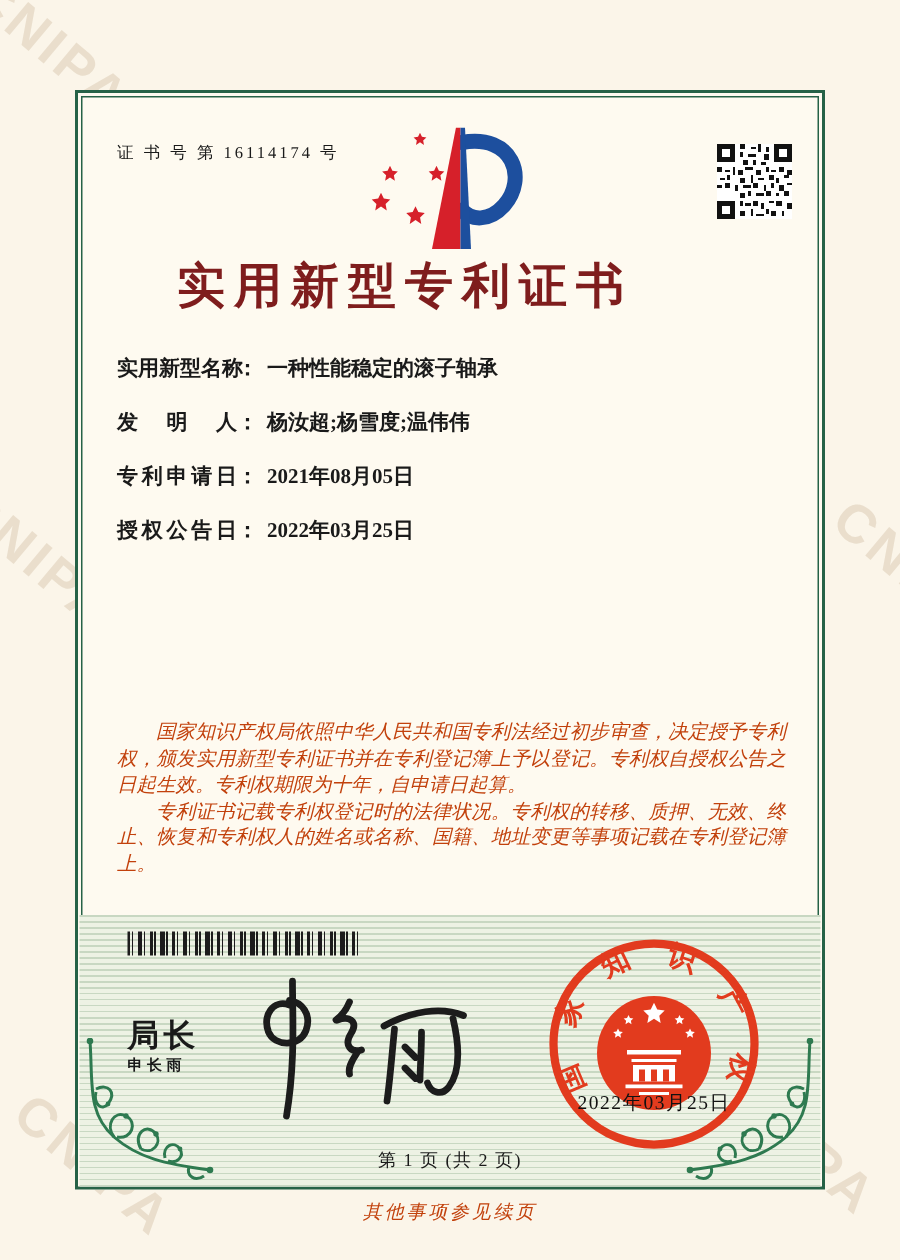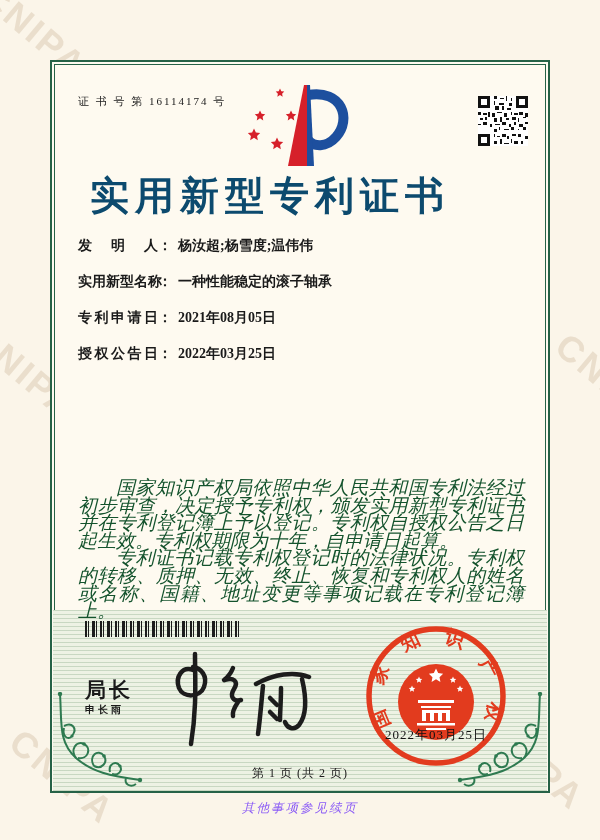--- a/index.html
+++ b/index.html
@@ -24,51 +24,51 @@
     position:absolute;left:53px;top:610px;width:494px;height:181px;
     background:
       repeating-linear-gradient(0deg, rgba(122,160,122,0.32) 0 1px, rgba(0,0,0,0) 1px 4px),
       #edf2e4;
   }
   .cert-no{position:absolute;left:78px;top:94px;font-size:11px;letter-spacing:2px;}
   .logo{position:absolute;left:246px;top:85px;width:116px;height:83px;}
   .qr{position:absolute;left:478px;top:96px;width:50px;height:50px;}
   .title{
     position:absolute;left:0;top:169px;width:540px;text-align:center;
-    font-size:39px;font-weight:bold;letter-spacing:6px;color:#0c4a6e;
+    font-size:32px;font-weight:bold;letter-spacing:6px;color:#7f1d1d;
   }
   .fields{position:absolute;left:78px;top:237px;width:450px;font-size:14px;font-weight:600;}
   .row{height:22px;margin-bottom:14px;position:relative;white-space:nowrap;}
   .lab{display:inline-block;width:80px;text-align:justify;text-align-last:justify;vertical-align:top;}
   .colon{display:inline-block;margin-right:6px;}
   .pair2{position:absolute;left:222px;top:0;}
   .paras{
     position:absolute;left:78px;top:479px;width:446px;
-    font-size:19px;line-height:17.6px;text-align:justify;
-    font-style:italic;color:#14532d;
+    font-size:13px;line-height:17.6px;text-align:justify;
+    font-style:italic;color:#c2410c;
   }
   .paras p{margin:0;text-indent:2em;}
   .barcode{
     position:absolute;left:85px;top:621px;width:156px;height:16px;
     background:repeating-linear-gradient(90deg,
       #1c1c1c 0 2px,rgba(0,0,0,0) 2px 3px,
       #1c1c1c 3px 4px,rgba(0,0,0,0) 4px 7px,
       #1c1c1c 7px 10px,rgba(0,0,0,0) 10px 11px,
       #1c1c1c 11px 12px,rgba(0,0,0,0) 12px 15px);
   }
   .sig-title{position:absolute;left:85px;top:676px;font-family:"Liberation Sans","DejaVu Sans",sans-serif;font-size:21px;font-weight:bold;letter-spacing:3px;text-align:center;}
   .sig-name{position:absolute;left:85px;top:703px;font-family:"Liberation Sans","DejaVu Sans",sans-serif;font-size:10px;font-weight:bold;letter-spacing:3px;}
   .signature{position:absolute;left:162px;top:646px;width:155px;height:108px;}
   .seal{position:absolute;left:362px;top:624px;width:148px;height:148px;}
   .seal-date{
     position:absolute;left:370px;top:726px;width:132px;text-align:center;
     font-size:13px;letter-spacing:1px;color:#111;z-index:5;
   }
   .page-info{position:absolute;left:0;top:765px;width:600px;text-align:center;font-size:12px;letter-spacing:1px;}
-  .note{position:absolute;left:0;top:800px;width:600px;text-align:center;font-size:12.5px;font-style:italic;letter-spacing:2px;color:#8b5cf6;}
+  .note{position:absolute;left:0;top:800px;width:600px;text-align:center;font-size:12.5px;font-style:italic;letter-spacing:2px;color:#c2410c;}
   .ornament{position:absolute;width:95px;height:105px;z-index:4;}
   .orn-left{left:50px;top:692px;}
   .orn-right{left:455px;top:692px;transform:scaleX(-1);}
 </style>
 </head>
 <body>
 
 <div class="watermark" style="left:-28px;top:10px;">CNIPA</div>
 <div class="watermark" style="left:160px;top:100px;">CNIPA</div>
 <div class="watermark" style="left:348px;top:252px;">CNIPA</div>
@@ -162,24 +162,24 @@
       <rect x="19" y="25" width="1" height="2"></rect>
     <rect x="21" y="26" width="2" height="2"></rect>
       <rect x="25" y="26" width="1" height="2"></rect>
   </g>
 </svg>
 
 <div class="title">实用新型专利证书</div>
 
 <div class="fields">
   <div class="row">
+    <span class="lab">实用新型名称</span><span class="colon">：</span><span class="val">一种性能稳定的滚子轴承</span>
+  </div>
+  <div class="row">
     <span class="lab">发 明 人</span><span class="colon">：</span><span class="val">杨汝超;杨雪度;温伟伟</span>
-  </div>
-  <div class="row">
-    <span class="lab">实用新型名称</span><span class="colon">：</span><span class="val">一种性能稳定的滚子轴承</span>
   </div>
   <div class="row">
     <span class="lab">专利申请日</span><span class="colon">：</span><span class="val">2021年08月05日</span>
   </div>
   <div class="row">
     <span class="lab">授权公告日</span><span class="colon">：</span><span class="val">2022年03月25日</span>
   </div>
 </div>
 
 <div class="paras">

